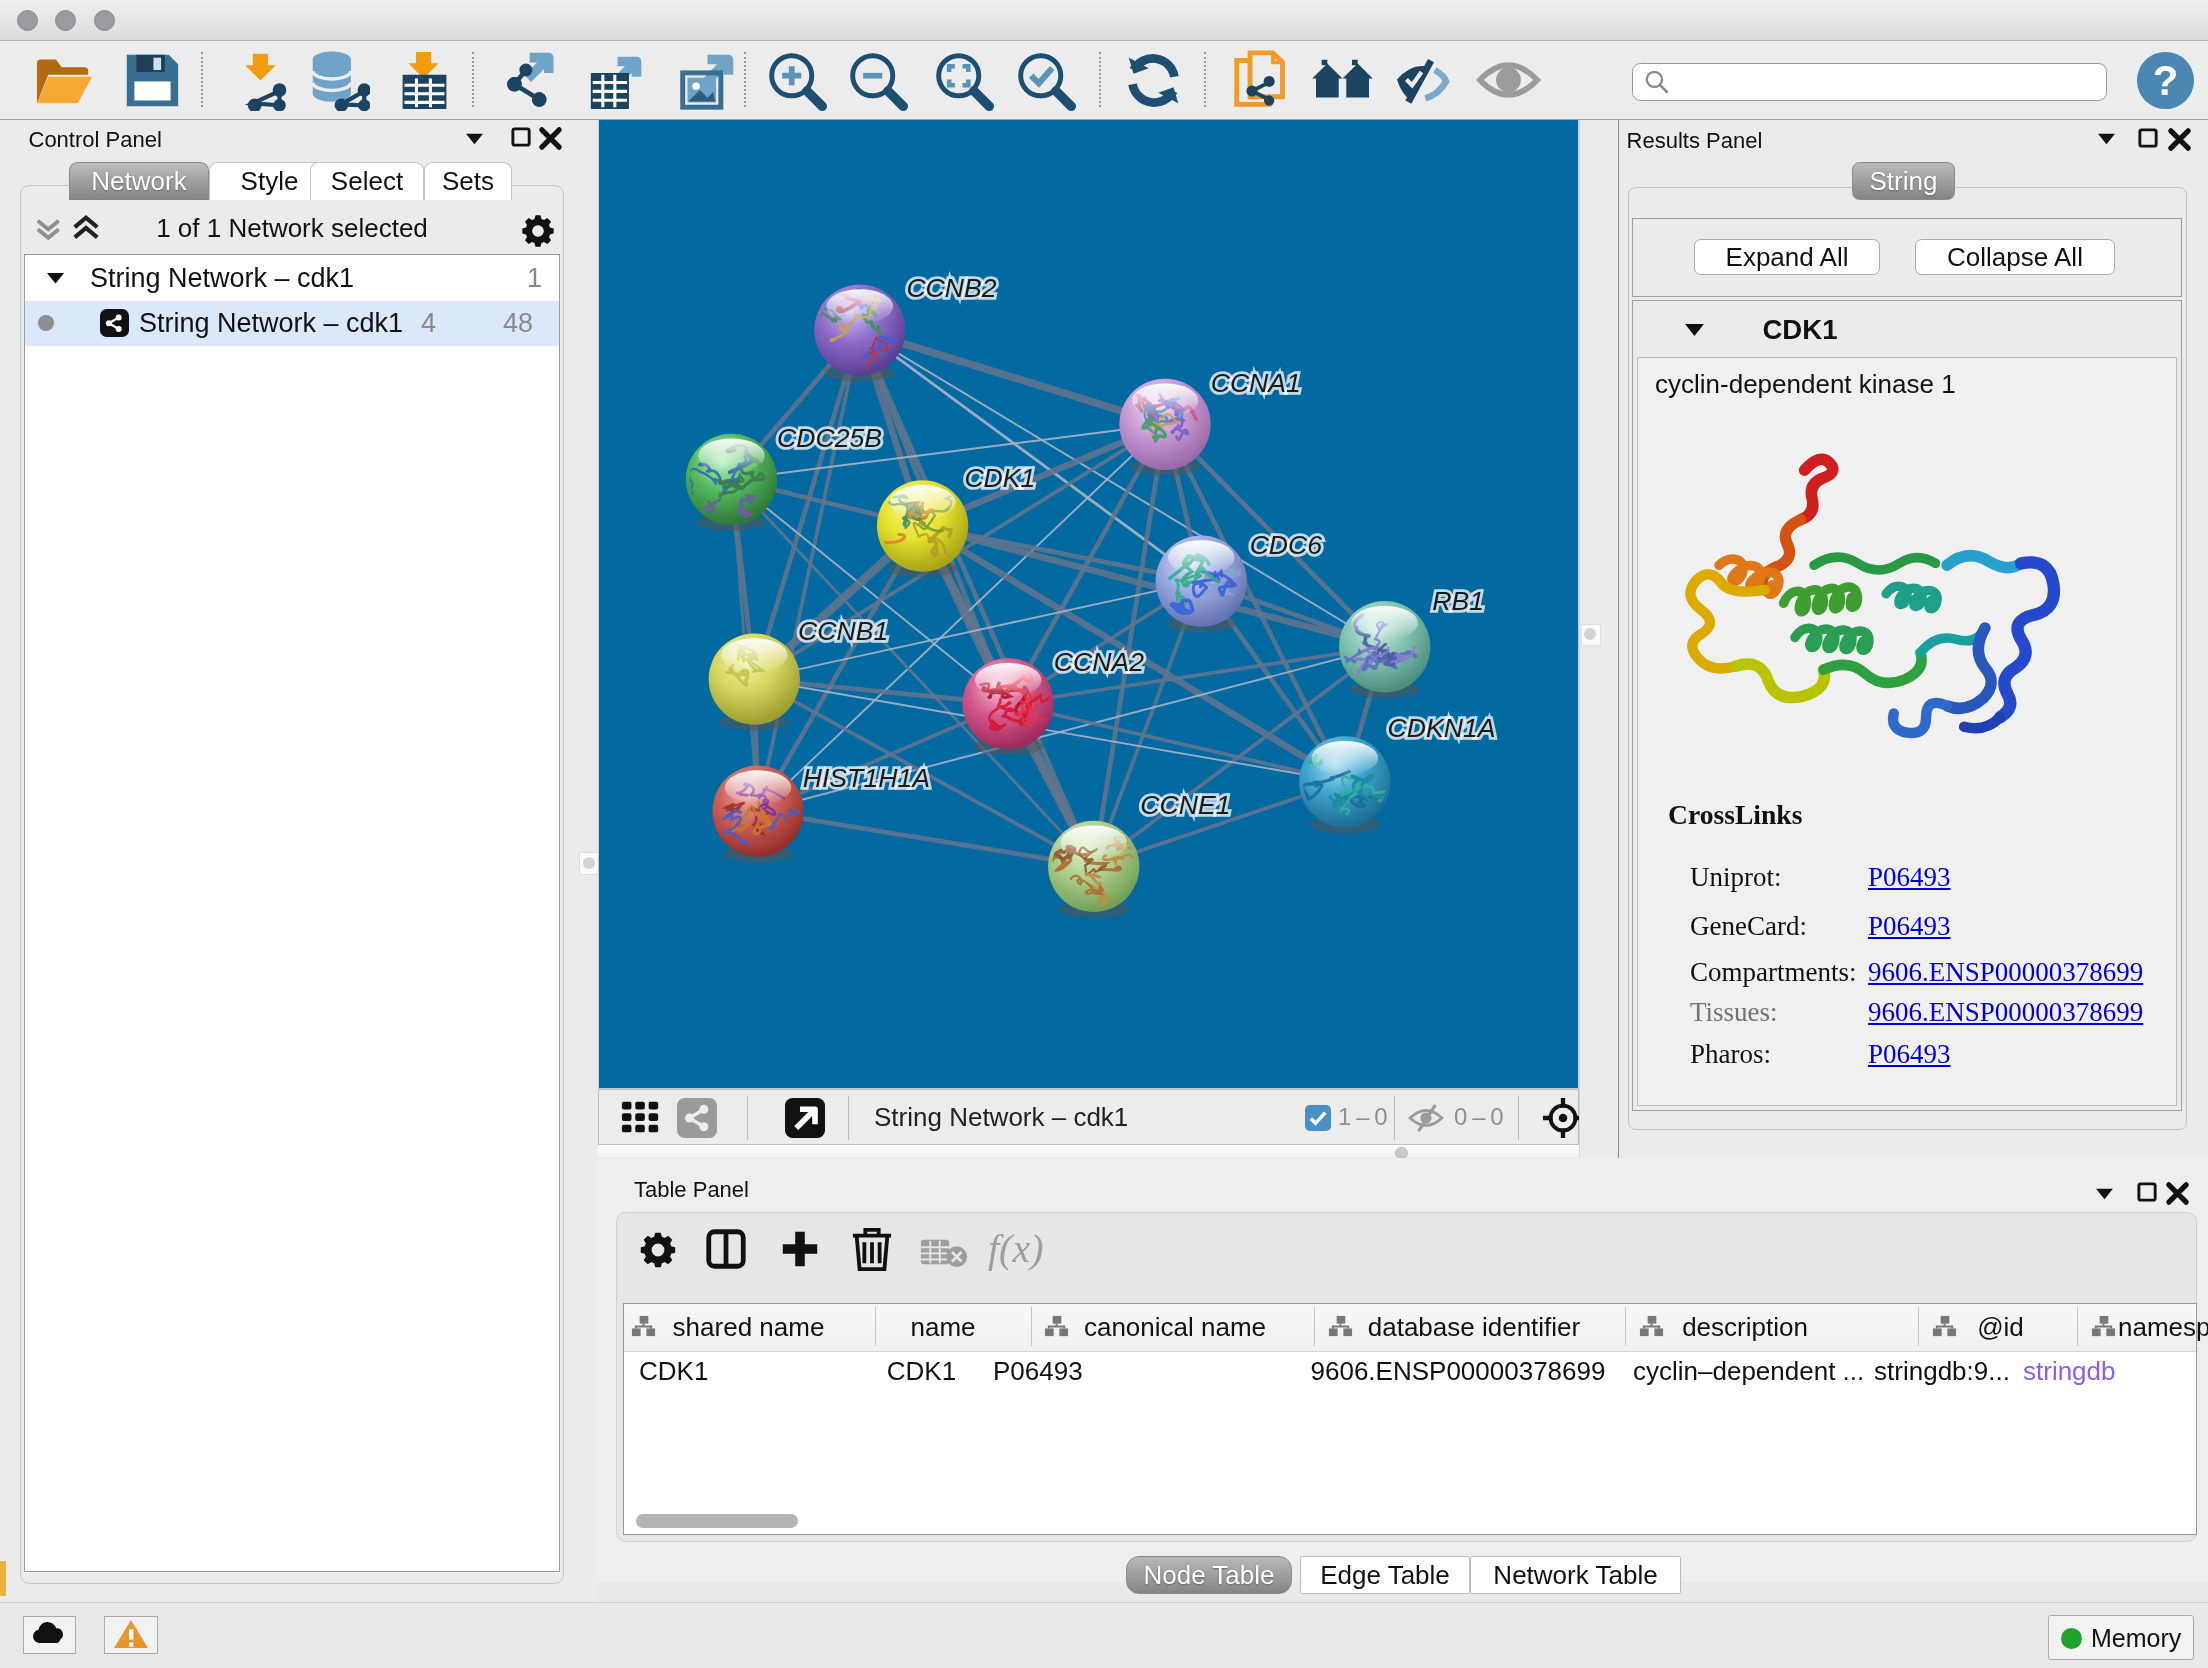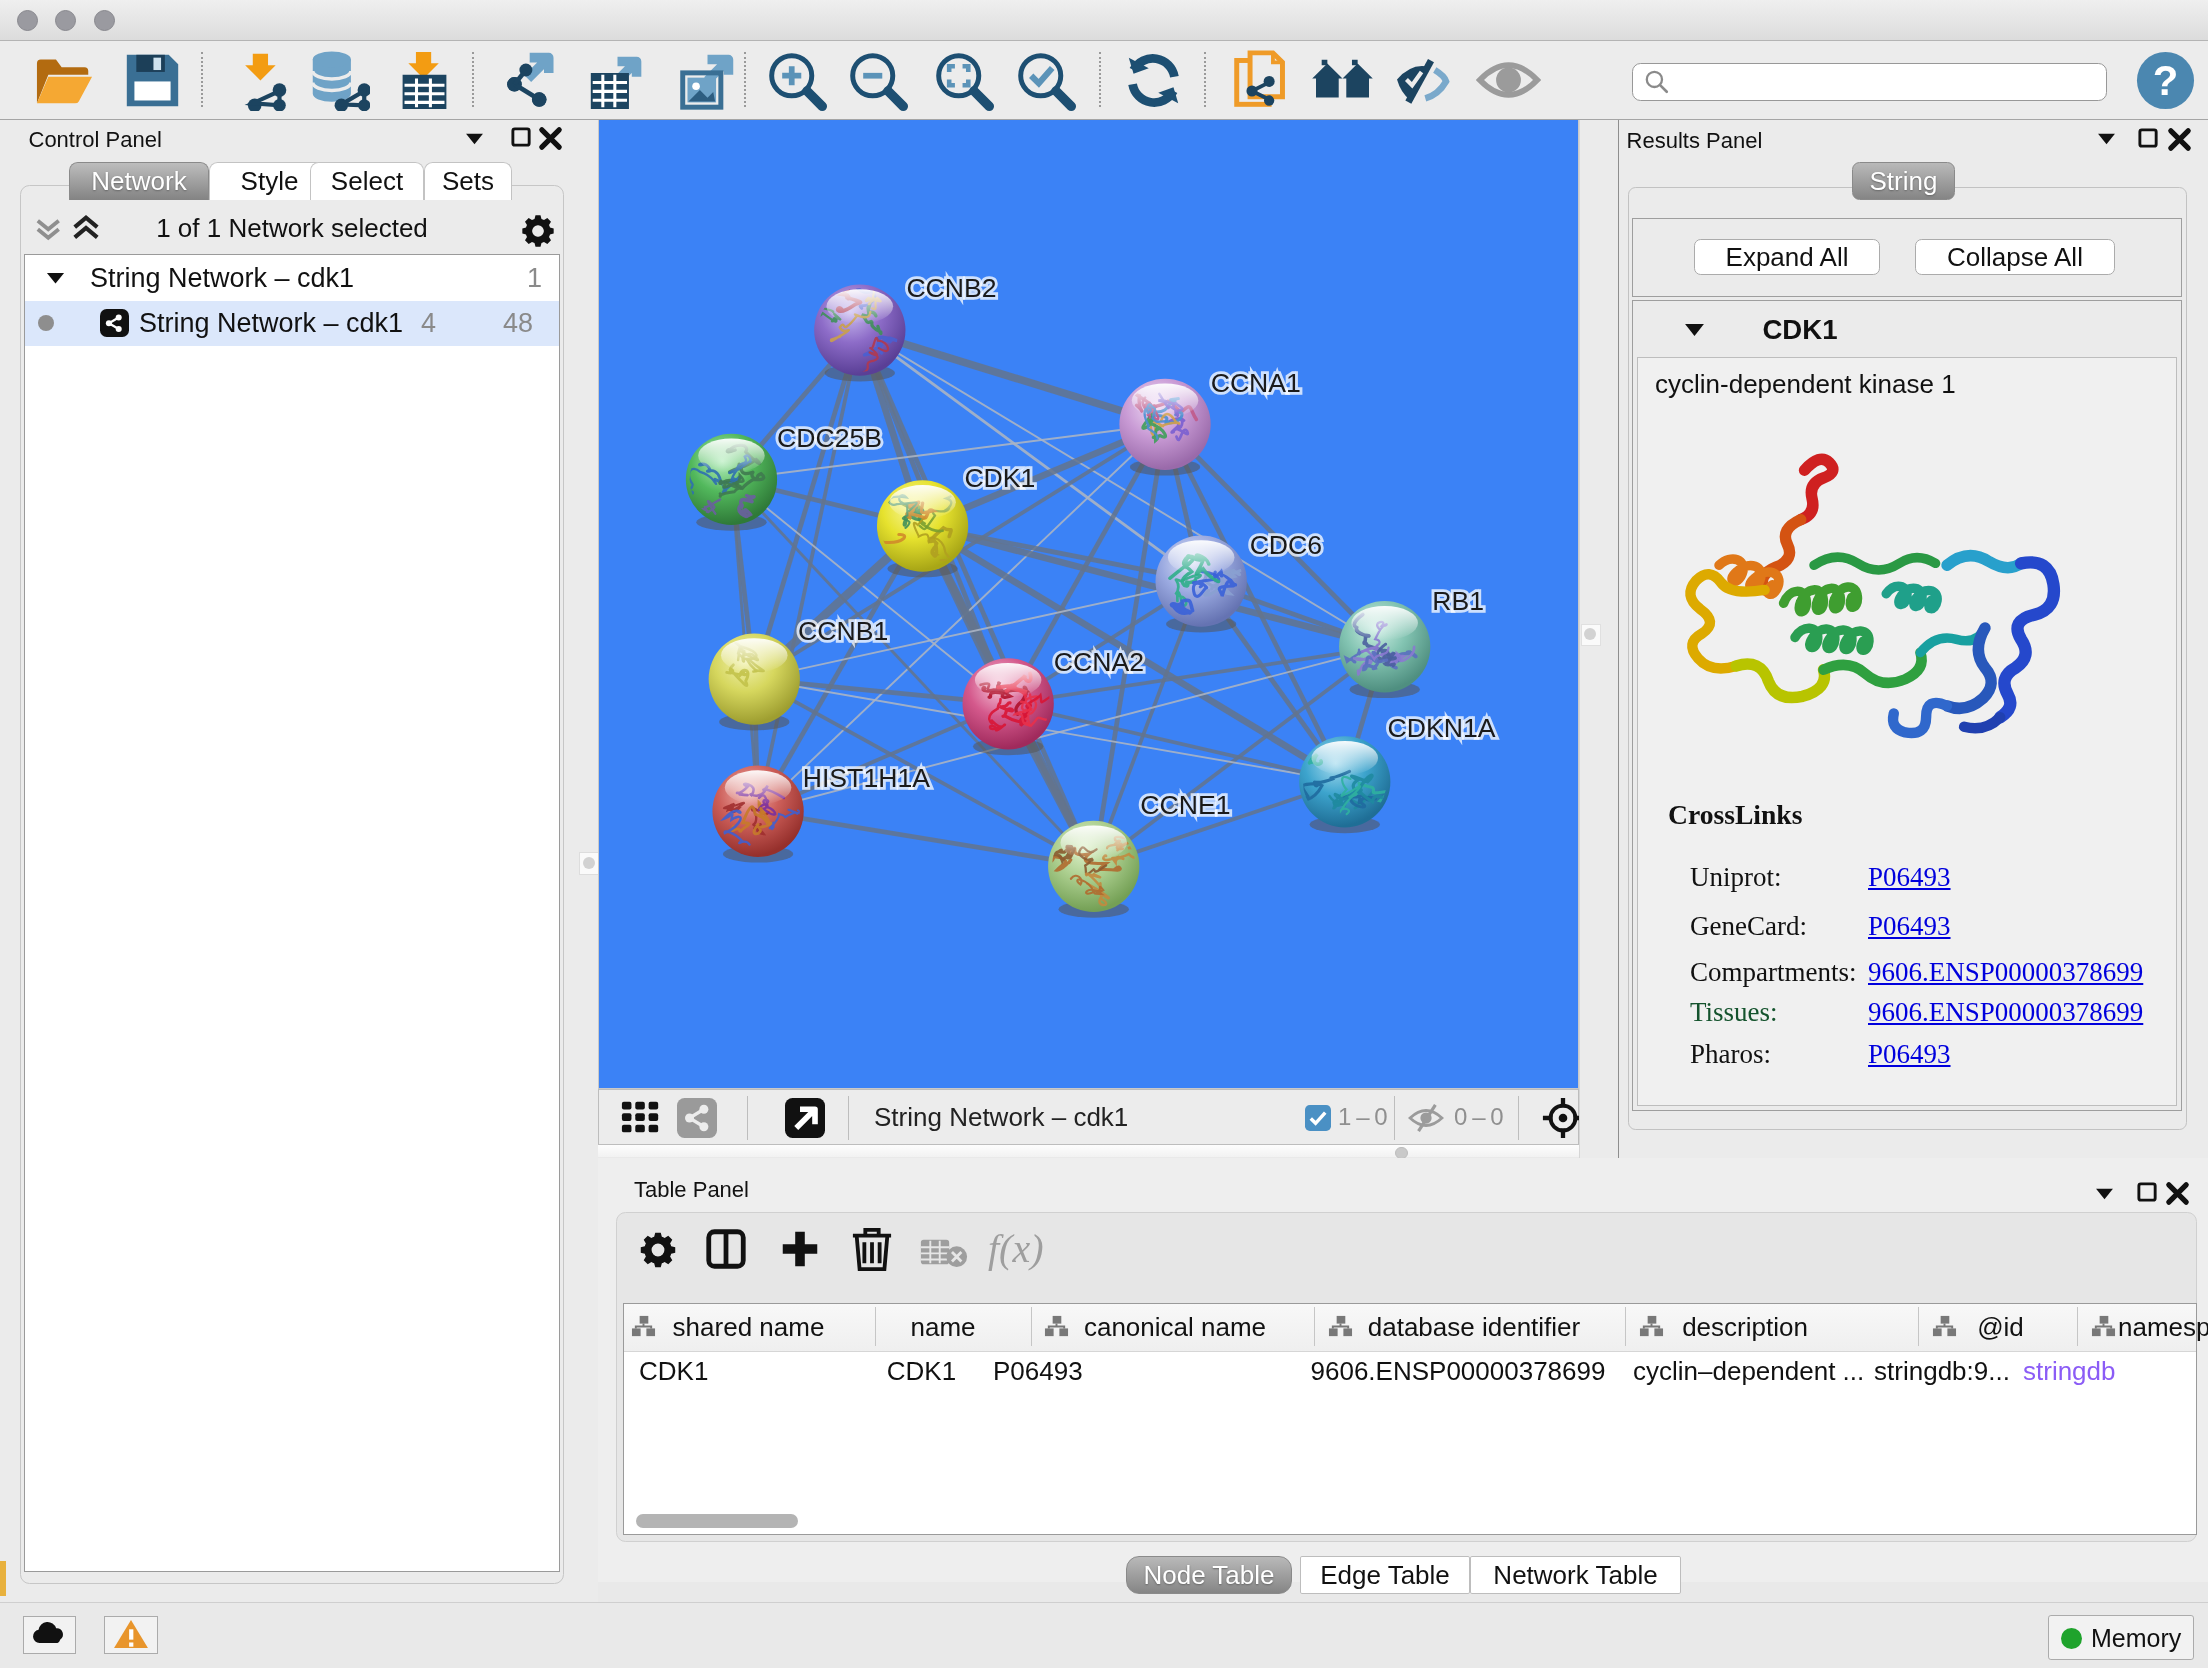--- a/index.html
+++ b/index.html
@@ -11,21 +11,21 @@
 #title{position:absolute;top:5.7px;left:0;width:2208px;text-align:center;font-size:26px;color:#3e3e3e;font-weight:bold;}
 
 #toolbar{left:0;top:41px;width:2208px;height:78px;background:#ececec;border-bottom:1px solid #a5a5a5;}
 .tbi{position:absolute;top:0;height:78px;display:flex;align-items:center;justify-content:center;}
 .tsep{position:absolute;top:11.4px;height:55px;width:0;border-left:2.9px dotted #9a9a9a;}
 #searchbox{position:absolute;left:1632px;top:22px;width:473px;height:36px;background:#fff;border:1.9px solid #989898;border-radius:8.6px;}
 
 #cpanel{left:0;top:120px;width:598px;height:1482px;background:#ebebeb;}
 .paneltitle{font-size:22px;color:#111;}
 
-#netview{left:598px;top:120px;width:981px;height:969px;background:#3b82f6;border:1px solid #c9c9c9;border-top:none;box-sizing:border-box;}
+#netview{left:598px;top:120px;width:981px;height:969px;background:#0369a1;border:1px solid #c9c9c9;border-top:none;box-sizing:border-box;font-style:italic;}
 #netbar{left:598px;top:1089px;width:981px;height:56px;background:#ececec;border:1px solid #bdbdbd;box-sizing:border-box;}
 #netsplit{left:598px;top:1145px;width:981px;height:12.4px;background:linear-gradient(#fdfdfd,#f2f2f2);}
 
 #rpanel{left:1618px;top:120px;width:591px;height:1038px;background:#ebebeb;border-left:1.9px solid #8e8e8e;}
 
 #tpanel{left:598px;top:1158px;width:1610px;height:424px;background:#eeeeee;}
 
 #statusbar{left:0;top:1602px;width:2208px;height:67px;background:#e9e9e9;border-top:1px solid #cfcfcf;}
 .btn{background:#ffffff;border:1px solid #ababab;border-radius:6.7px;box-sizing:border-box;}
 .graytab{background:linear-gradient(#b9b9b9,#858585);color:#fff;}
@@ -688,21 +688,21 @@
 <path d="M160 120 Q184 104 206 118 Q228 132 250 118 Q268 106 288 118" stroke="#2a9944" stroke-width="10"></path>
 </g>
     </svg>
 <div class="abs" style="left:49px;top:679px;font-family:'Liberation Serif',serif;font-size:27.6px;font-weight:bold;color:#111;">CrossLinks</div>
 <div class="abs" style="left:71px;top:742px;font-family:'Liberation Serif',serif;font-size:27px;color:#111;">Uniprot:</div>
 <div class="abs" style="left:249px;top:742px;font-family:'Liberation Serif',serif;font-size:27px;"><a class="lnk">P06493</a></div>
 <div class="abs" style="left:71px;top:791px;font-family:'Liberation Serif',serif;font-size:27px;color:#111;">GeneCard:</div>
 <div class="abs" style="left:249px;top:791px;font-family:'Liberation Serif',serif;font-size:27px;"><a class="lnk">P06493</a></div>
 <div class="abs" style="left:71px;top:837px;font-family:'Liberation Serif',serif;font-size:27px;color:#111;">Compartments:</div>
 <div class="abs" style="left:249px;top:837px;font-family:'Liberation Serif',serif;font-size:27px;"><a class="lnk">9606.ENSP00000378699</a></div>
-<div class="abs" style="left:71px;top:877px;font-family:'Liberation Serif',serif;font-size:27px;color:#14532d;">Tissues:</div>
+<div class="abs" style="left:71px;top:877px;font-family:'Liberation Serif',serif;font-size:27px;color:#737373;">Tissues:</div>
 <div class="abs" style="left:249px;top:877px;font-family:'Liberation Serif',serif;font-size:27px;"><a class="lnk">9606.ENSP00000378699</a></div>
 <div class="abs" style="left:71px;top:919px;font-family:'Liberation Serif',serif;font-size:27px;color:#111;">Pharos:</div>
 <div class="abs" style="left:249px;top:919px;font-family:'Liberation Serif',serif;font-size:27px;"><a class="lnk">P06493</a></div>
 </div>
 <div id="tpanel" class="abs">
 <div class="abs paneltitle" style="left:36px;top:19px;">Table Panel</div>
 <div class="abs" style="left:1495px;top:27.6px;"><svg width="23" height="15" viewBox="0 0 24 16">
         <path d="M3 3 L21 3 L12 14 Z" fill="#111"></path>
       </svg></div>
 <div class="abs" style="left:1538px;top:23px;"><svg width="23" height="23" viewBox="0 0 24 24">

